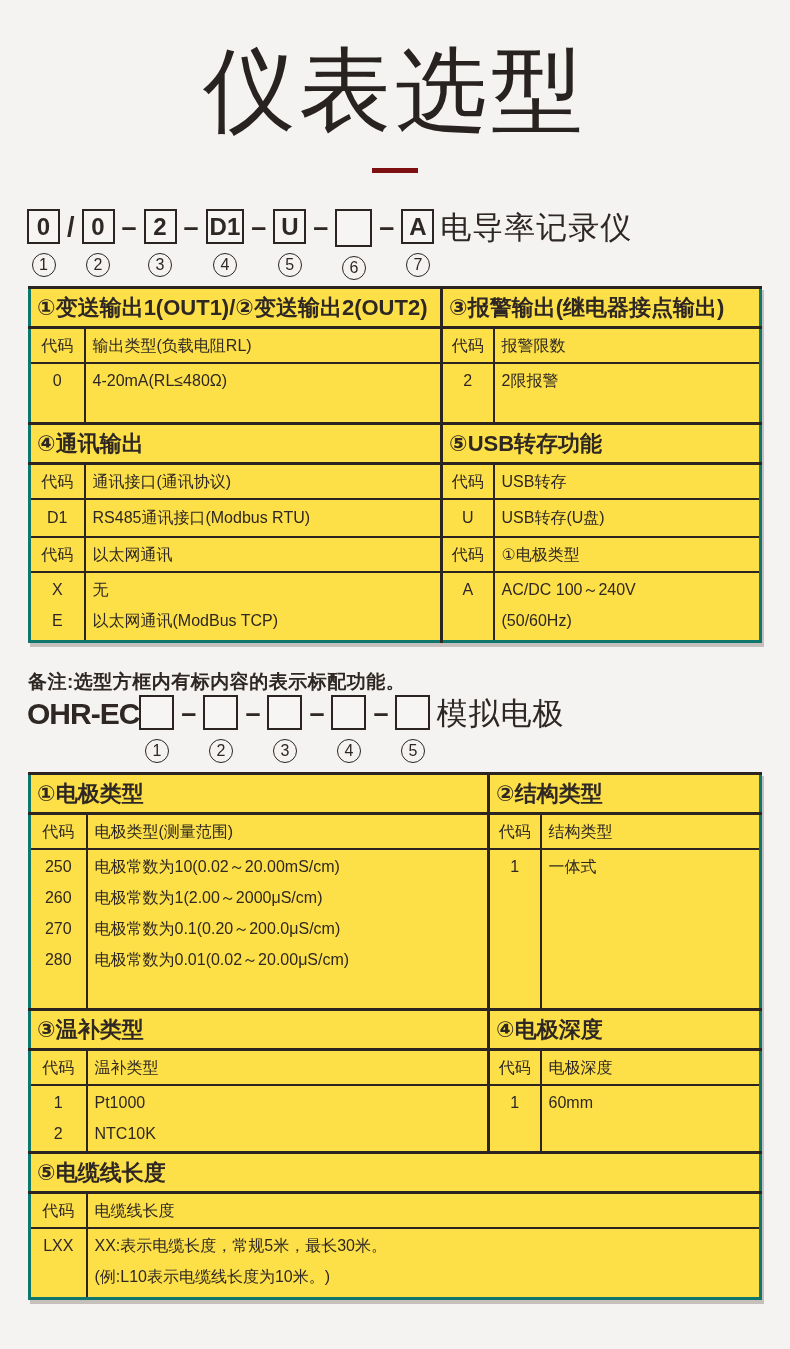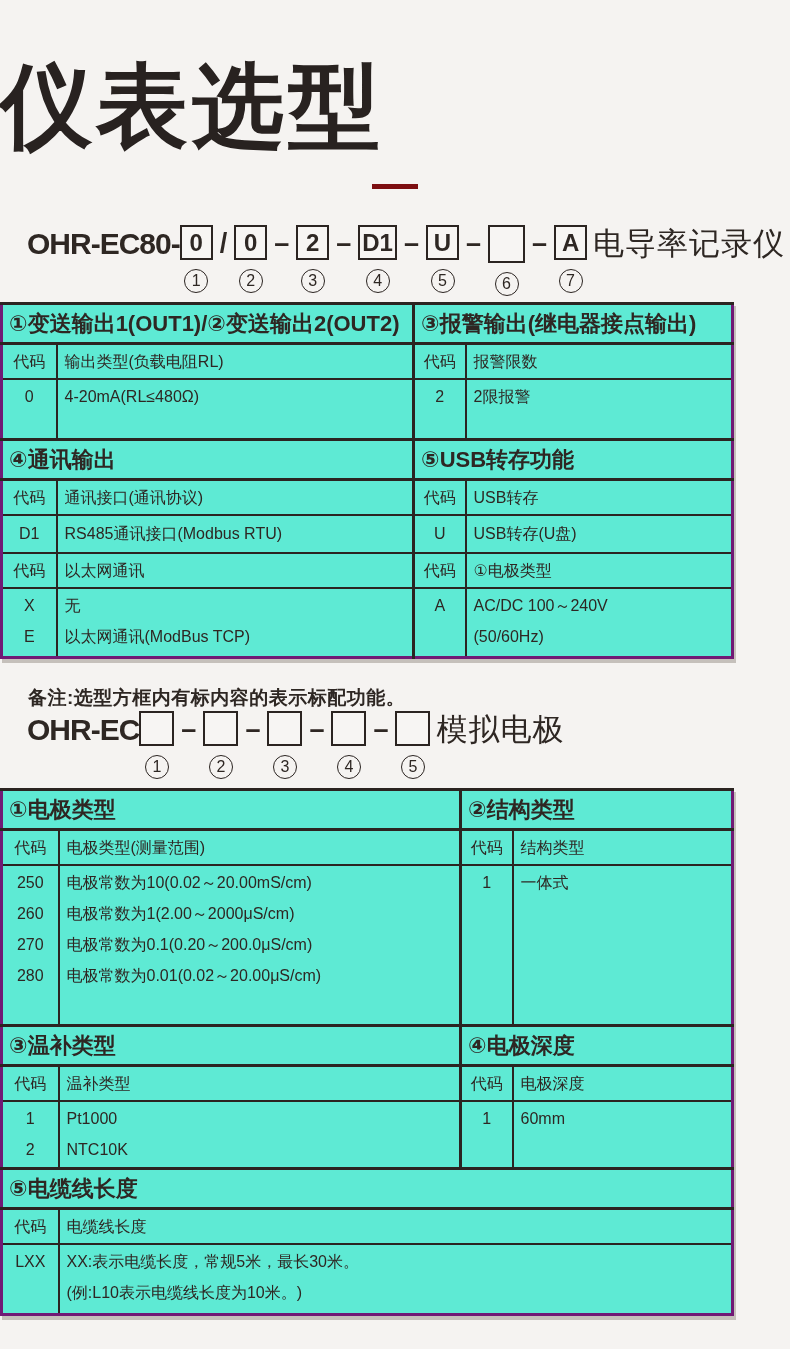--- a/index.html
+++ b/index.html
@@ -6,24 +6,25 @@
   body{
     width:790px;height:1349px;
     background:#f5f3f1;
     color:#2e2723;
     font-family:"Liberation Sans","DejaVu Sans",sans-serif;
     overflow:hidden;
     position:relative;
   }
   
   .page-title{
-    padding-top:54px;
+    padding-top:38px;
+    text-align:center;
     font-size:92px;
     line-height:104px;
-    font-weight:700;
+    font-weight:400;
     letter-spacing:4px;
     color:#282220;
   }
   .accent-bar{
     width:46px;height:5px;
     background:#7d0e11;
     margin:26px auto 0 auto;
   }
   
   .model-row{
@@ -78,23 +79,24 @@
     border-radius:50%;
     display:flex;align-items:center;justify-content:center;
     font-size:16px;
     font-weight:500;
   }
   
   table.sel-table{
     border-collapse:collapse;
     table-layout:fixed;
     width:734px;
-    border:3px solid #701a75;
+    margin-left:28px;
+    border:3px solid #0f766e;
     box-shadow:2px 4px 0 rgba(140,130,122,0.45);
-    background:#5eead4;
+    background:#fde047;
   }
   table.t1{margin-top:6px;}
   table.t2{margin-top:9px;}
   .sel-table td,.sel-table th{
     border:2px solid #2b2421;
     padding:1px 7px;
     font-size:16px;
     line-height:31px;
     overflow:hidden;
     white-space:nowrap;
@@ -132,21 +134,20 @@
     letter-spacing:0.5px;
   }
 </style>
 </head>
 <body>
 
 <div class="page-title">仪表选型</div>
 <div class="accent-bar"></div>
 
 <div class="model-row first">
-  <span class="m-prefix">OHR-EC80-</span>
   <span class="m-unit">
     <span class="slot-box">0</span>
     <span class="idx-circle">1</span>
   </span>
   <span class="m-sep">/</span>
   <span class="m-unit">
     <span class="slot-box">0</span>
     <span class="idx-circle">2</span>
   </span>
   <span class="m-sep">–</span>

